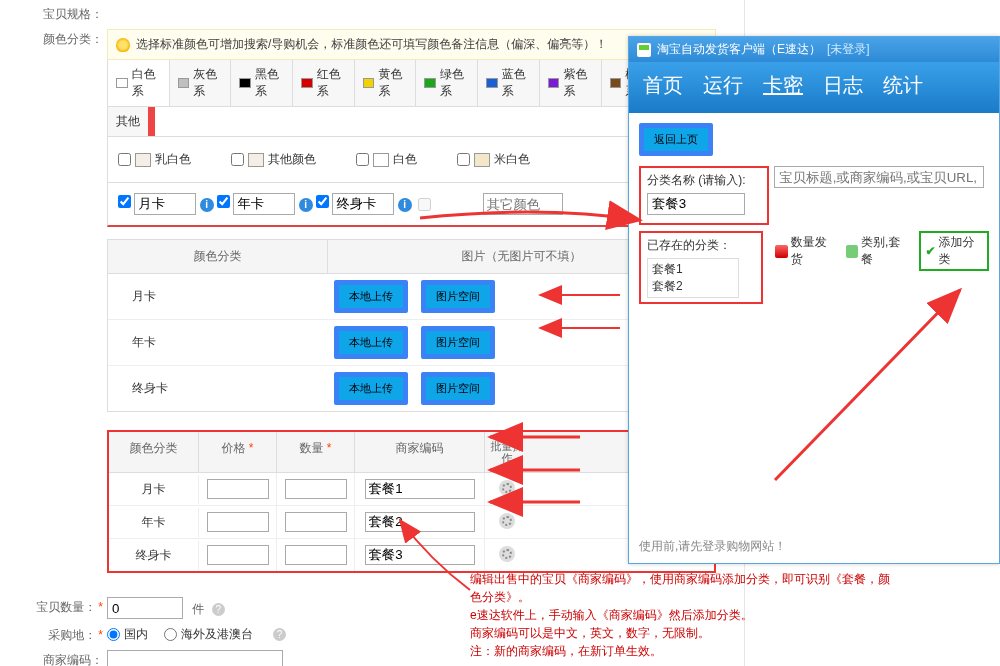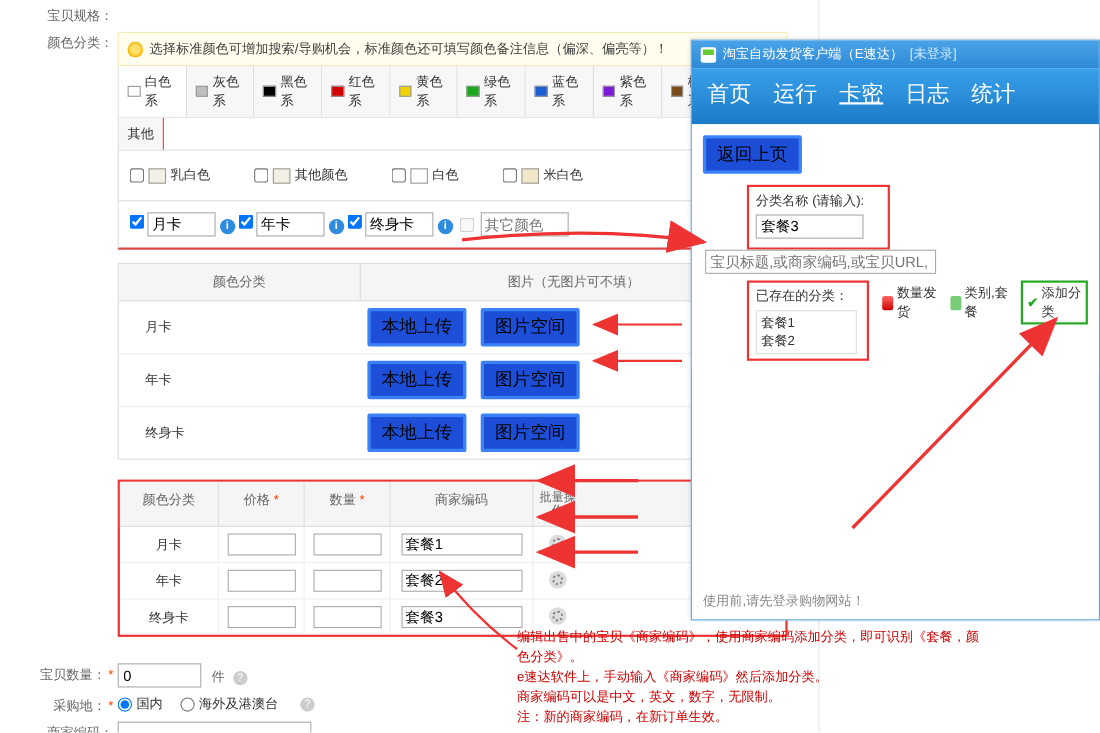--- a/index.html
+++ b/index.html
@@ -33,21 +33,21 @@
 
 .img-table { border: 1px solid #ddd; margin-right: 28px; margin-top: 12px; }
 .img-table .thead { display: flex; background: #f5f5f5; border-bottom: 1px solid #ddd; }
 .img-table .thead div { padding: 8px; text-align: center; color: #666; }
 .img-table .thc1 { width: 220px; border-right: 1px solid #ddd; }
 .img-table .thc2 { flex: 1; }
 .img-table .trow { display: flex; border-bottom: 1px solid #eee; align-items: center; }
 .img-table .trow:last-child { border-bottom: none; }
 .img-table .tc1 { width: 220px; padding: 8px 24px; }
 .img-table .tc2 { flex: 1; display: flex; gap: 13px; padding: 6px; }
-.btn { border: 3px solid #3b82f6; background: #1d4ed8; padding: 4px 10px; border-radius: 2px; cursor: pointer; font-size: 16px; }
+.btn { border: 5px solid #3b82f6; background: #0ea5e9; padding: 4px 10px; border-radius: 2px; cursor: pointer; font-size: 11px; }
 
 .price-table { border: 2px solid #e33; margin: 18px 28px 18px 0; }
 .price-table .phead { display: flex; background: #f5f5f5; border-bottom: 1px solid #ddd; }
 .price-table .phead > div { padding: 8px 4px; text-align: center; border-right: 1px solid #ddd; color: #666; }
 .price-table .phead > div:last-child { border-right: none; }
 .pc-color { width: 90px; }
 .pc-price { width: 78px; }
 .pc-qty { width: 78px; }
 .pc-code { width: 130px; }
 .pc-op { width: 44px; font-size: 11px; line-height: 1.1; }
@@ -82,21 +82,21 @@
 .app-ico { width: 14px; height: 14px; background: #fff; border-radius: 2px; display: inline-block; position: relative; }
 .app-ico::after { content:""; position:absolute; left:2px; top:2px; right:2px; height:5px; background:#6c3; }
 .login-state { color: #cfe8ff; }
 .app-nav { background: linear-gradient(#3aa0ea,#1a7bc8); padding: 10px 14px 14px; display: flex; gap: 20px; }
 .app-nav a { color: #fff; font-size: 20px; text-decoration: none; }
 .app-nav a.active { text-decoration: underline; }
 .app-body { padding: 10px; background: #fff; }
 .back-row { display: flex; align-items: center; gap: 16px; margin-bottom: 10px; }
 .breadcrumb { color: #888; }
 .breadcrumb a { color: #2a7ab0; text-decoration: none; }
-.boxed { border: 2px solid #e33; padding: 4px 6px; margin-left: 40px; }
+.boxed { border: 2px solid #e33; padding: 4px 6px; }
 .cat-label { display: flex; align-items: center; gap: 4px; margin-bottom: 4px; }
 .cat-input { width: 98px; height: 22px; border: 1px solid #aaa; padding: 0 4px; margin-bottom: 4px; }
 .exist-row { display: flex; align-items: flex-start; gap: 12px; margin-top: 6px; }
 .exist-li { border: 1px solid #ddd; padding: 2px 4px; width: 92px; line-height: 1.4; font-size:12px;}
 .tool-row { display: flex; gap: 10px; align-items: center; margin-left: auto; }
 .tool-link { color: #333; display: flex; align-items: center; gap: 3px; cursor: pointer; }
 .tick-box { border: 2px solid #2a2; padding: 1px 4px; display: flex; align-items: center; gap: 3px; }
 .tick { color: #2a2; font-weight: bold; }
 .mini-ic { width: 13px; height: 13px; display: inline-block; }
 .mi-red { background: linear-gradient(#f66,#c00); border-radius: 2px; }
@@ -157,21 +157,21 @@
             <div class="ctab">
               <span class="swatch" style="background: rgb(122, 74, 26);"></span>
               <span>棕色系</span>
             </div>
             <div class="ctab">
               <span class="swatch" style="background: rgb(212, 122, 168);"></span>
               <span>花色</span>
             </div>
           </div>
         <div class="ct-row2">
-          <div class="ctab" style="border-right:1px solid #ef4444;">
+          <div class="ctab" style="border-right:7px solid #ef4444;">
               <span>其他</span>
             </div>
         </div>
       </div>
       <div class="check-row" id="check-row">
           <label class="chk">
             <input type="checkbox" style="">
             <span class="sw16" style="background:#f4efe4"></span>
             <span>乳白色</span>
           </label>
@@ -187,21 +187,21 @@
           </label>
           <label class="chk">
             <input type="checkbox" style="">
             <span class="sw16" style="background:#f2e8c9"></span>
             <span>米白色</span>
           </label>
         </div>
       <div class="month-row">
         <span id="mr-items"><span><input type="checkbox" checked="" style=""> <input type="text" value="月卡" style=""> <span class="info-ic">i</span> </span><span><input type="checkbox" checked="" style=""> <input type="text" value="年卡" style=""> <span class="info-ic">i</span> </span><span><input type="checkbox" checked="" style=""> <input type="text" value="终身卡" style=""> <span class="info-ic">i</span> </span></span>
         <input type="checkbox" disabled="" style="">
-        <input type="text" style="width: 80px; color: rgb(170, 170, 170);" placeholder="其它颜色">
+        <input type="text" style="width: 80px; color: rgb(170, 170, 170); margin-left: 46px;" placeholder="其它颜色">
       </div>
 
       <div class="img-table">
         <div class="thead">
           <div class="thc1">颜色分类</div>
           <div class="thc2">图片（无图片可不填）</div>
         </div>
         <div id="img-rows">
             <div class="trow">
               <div class="tc1">月卡</div>

